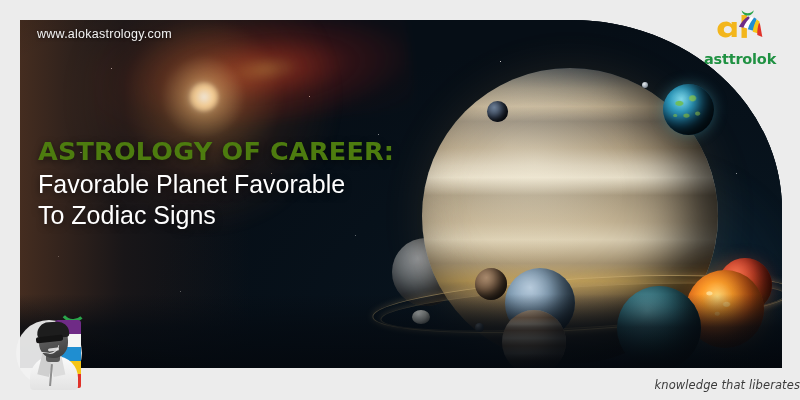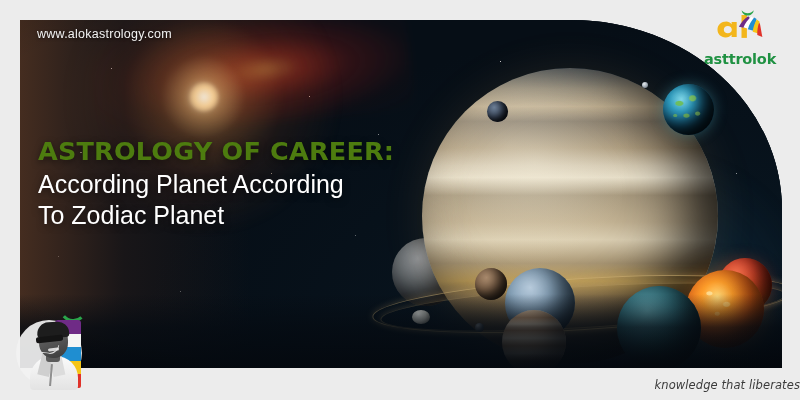--- a/index.html
+++ b/index.html
@@ -541,22 +541,22 @@
     <div class="planet" id="planet-dot-dark"></div>
 
     <div class="ground"></div>
     <div class="vignette"></div>
   </div>
 
   <div class="site-url">www.alokastrology.com</div>
 
   <div class="headline">
     <div class="headline-main">ASTROLOGY OF CAREER:</div>
-    <div class="headline-sub">According Planet According</div>
-    <div class="headline-sub">To Zodiac Planet</div>
+    <div class="headline-sub">Favorable Planet Favorable</div>
+    <div class="headline-sub">To Zodiac Signs</div>
   </div>
 
   <div class="logo-block">
     <div class="logo-mark">
       <svg width="60" height="40" viewBox="0 0 60 40" xmlns="http://www.w3.org/2000/svg">
 
         <path d="M16.5 13.5c-5.2 0-9 3.4-9 8.1 0 4.6 3.4 7.8 8.1 7.8 2.6 0 4.6-1 6-2.6v2.3h5.1V14h-5.1v2.2c-1.4-1.7-3.4-2.7-5.1-2.7zm1.3 4.6c2.3 0 4 1.6 4 3.6s-1.7 3.6-4 3.6-4-1.6-4-3.6 1.7-3.6 4-3.6z" fill="#f3b61c"></path>
         <path d="M31.5 7h5.4v22.9h-5.4z" fill="#f3b61c"></path>
 
         <path d="M31.6 2.2c.5 3.1 3 5.4 6.1 5.4s5.6-2.3 6.1-5.4c-1.6 1.9-3.7 3-6.1 3s-4.5-1.1-6.1-3z" fill="#2aa44a"></path>

